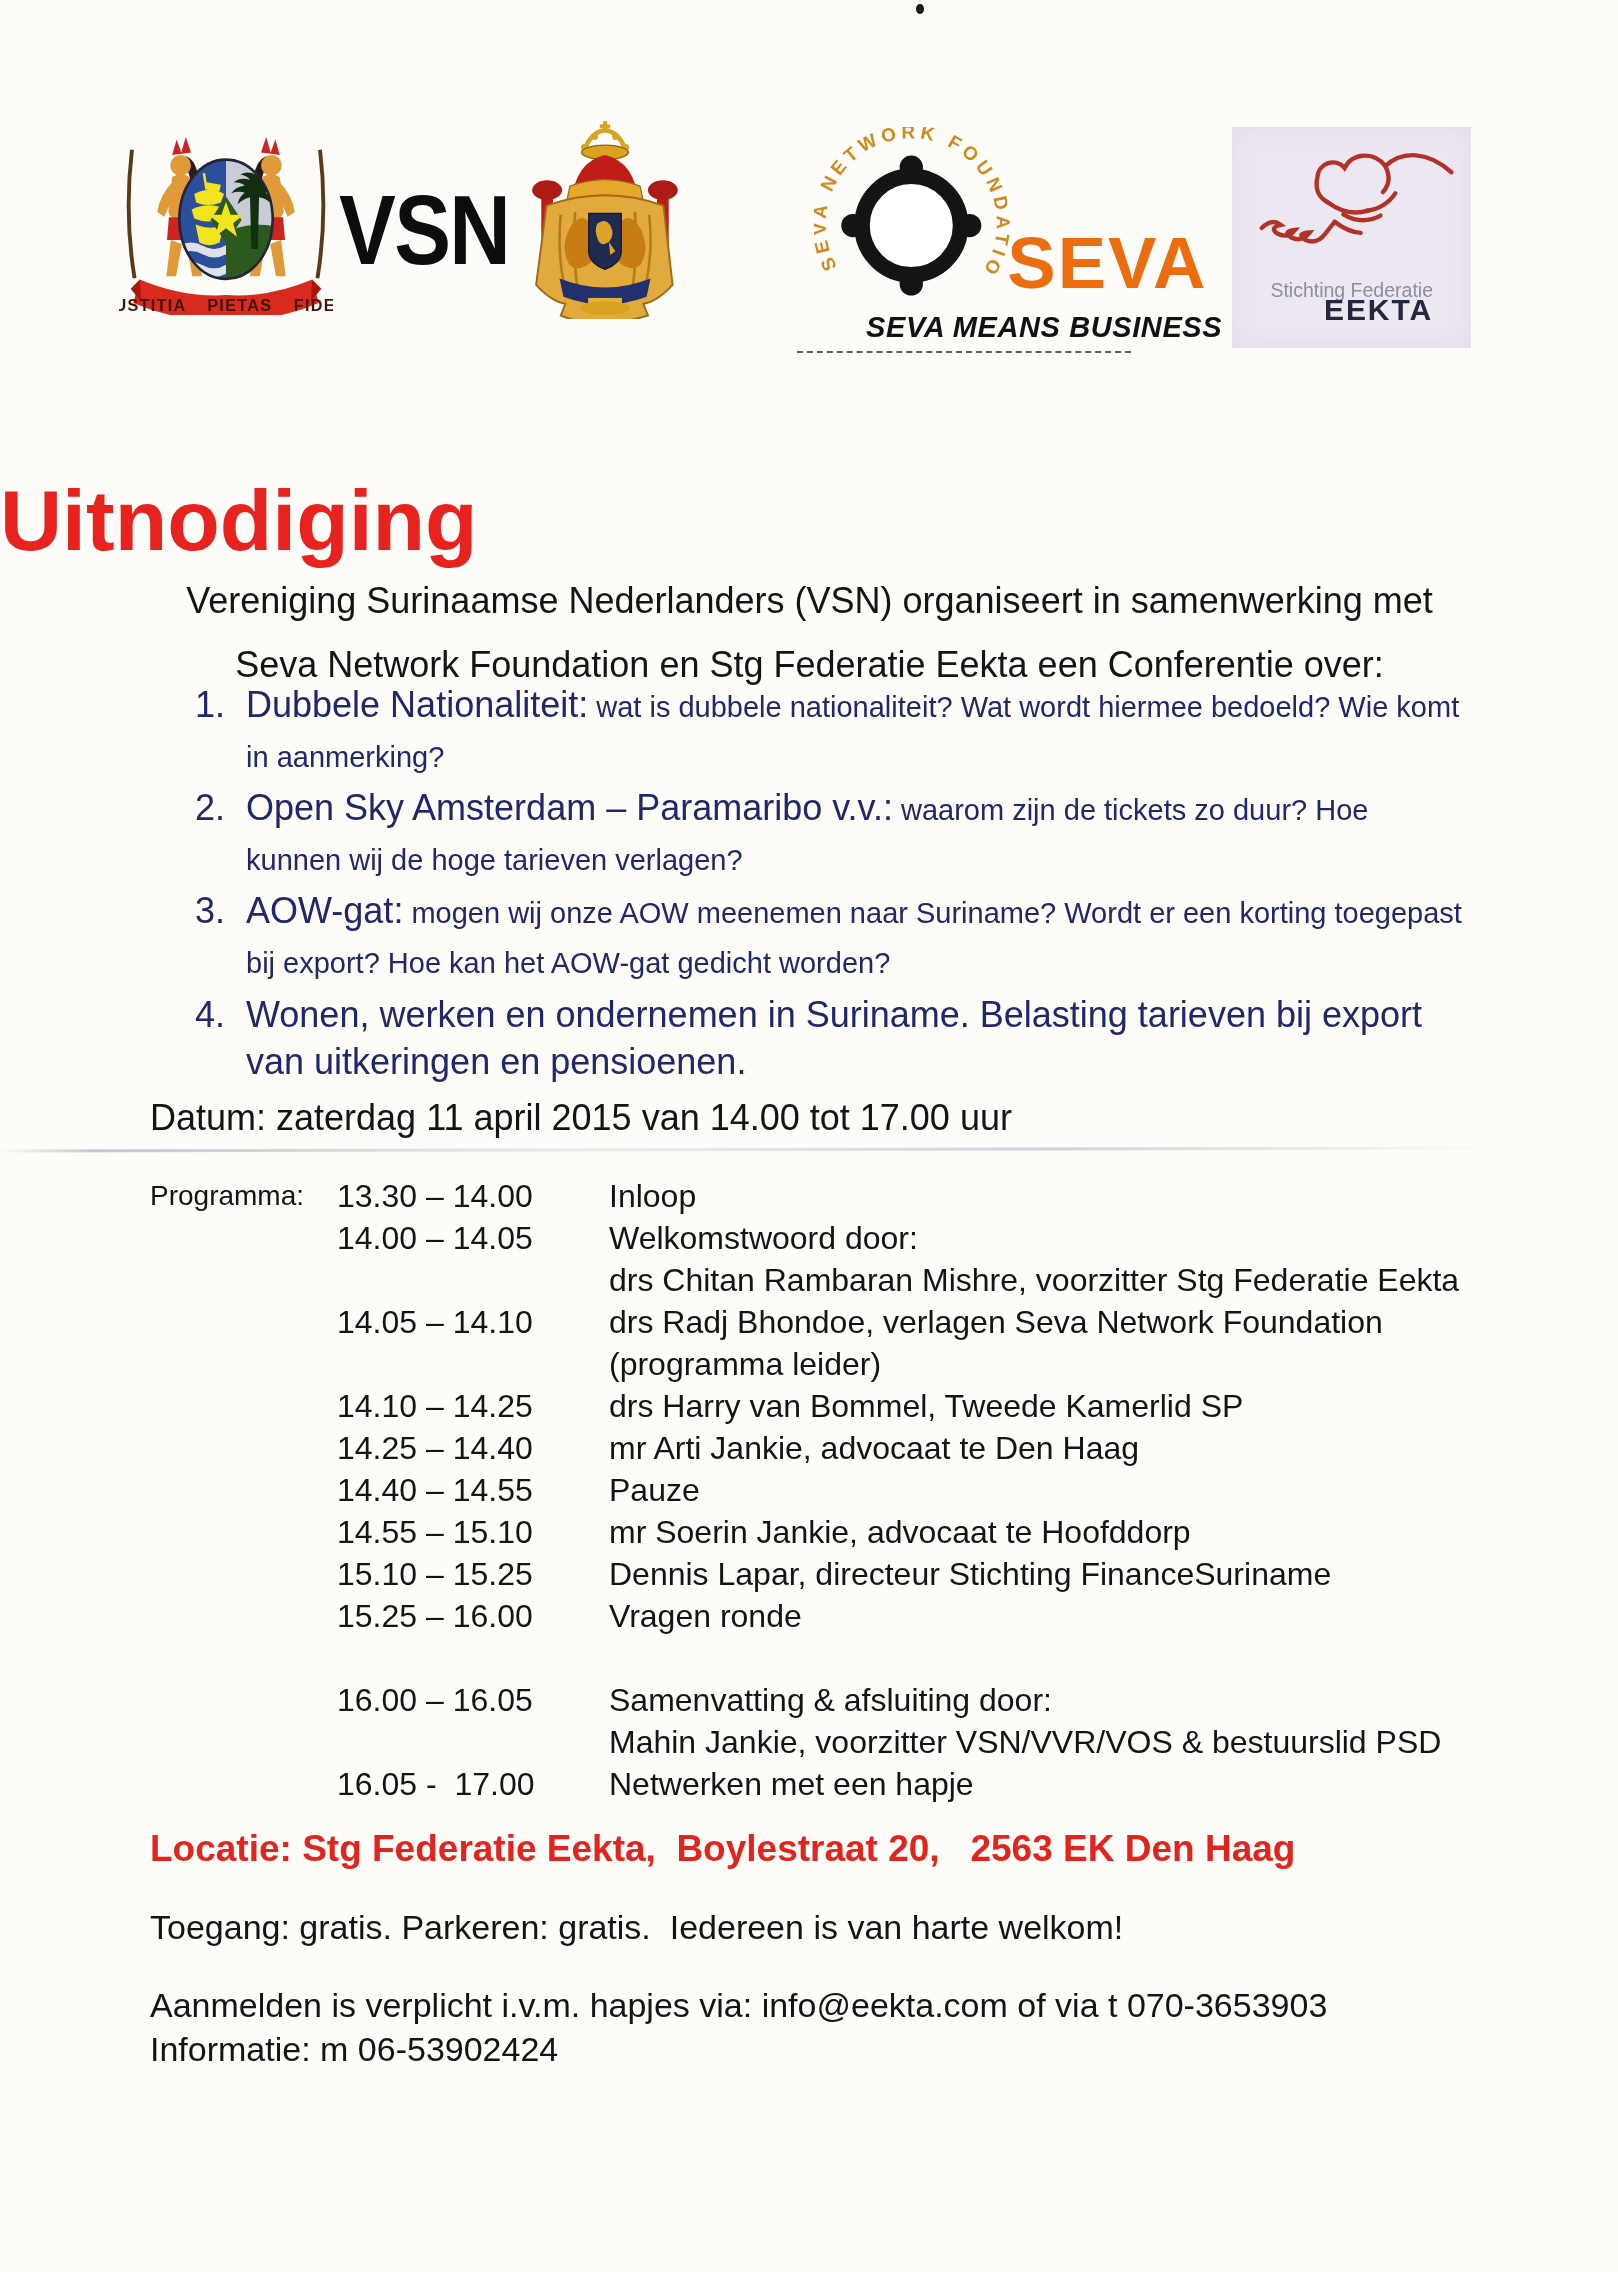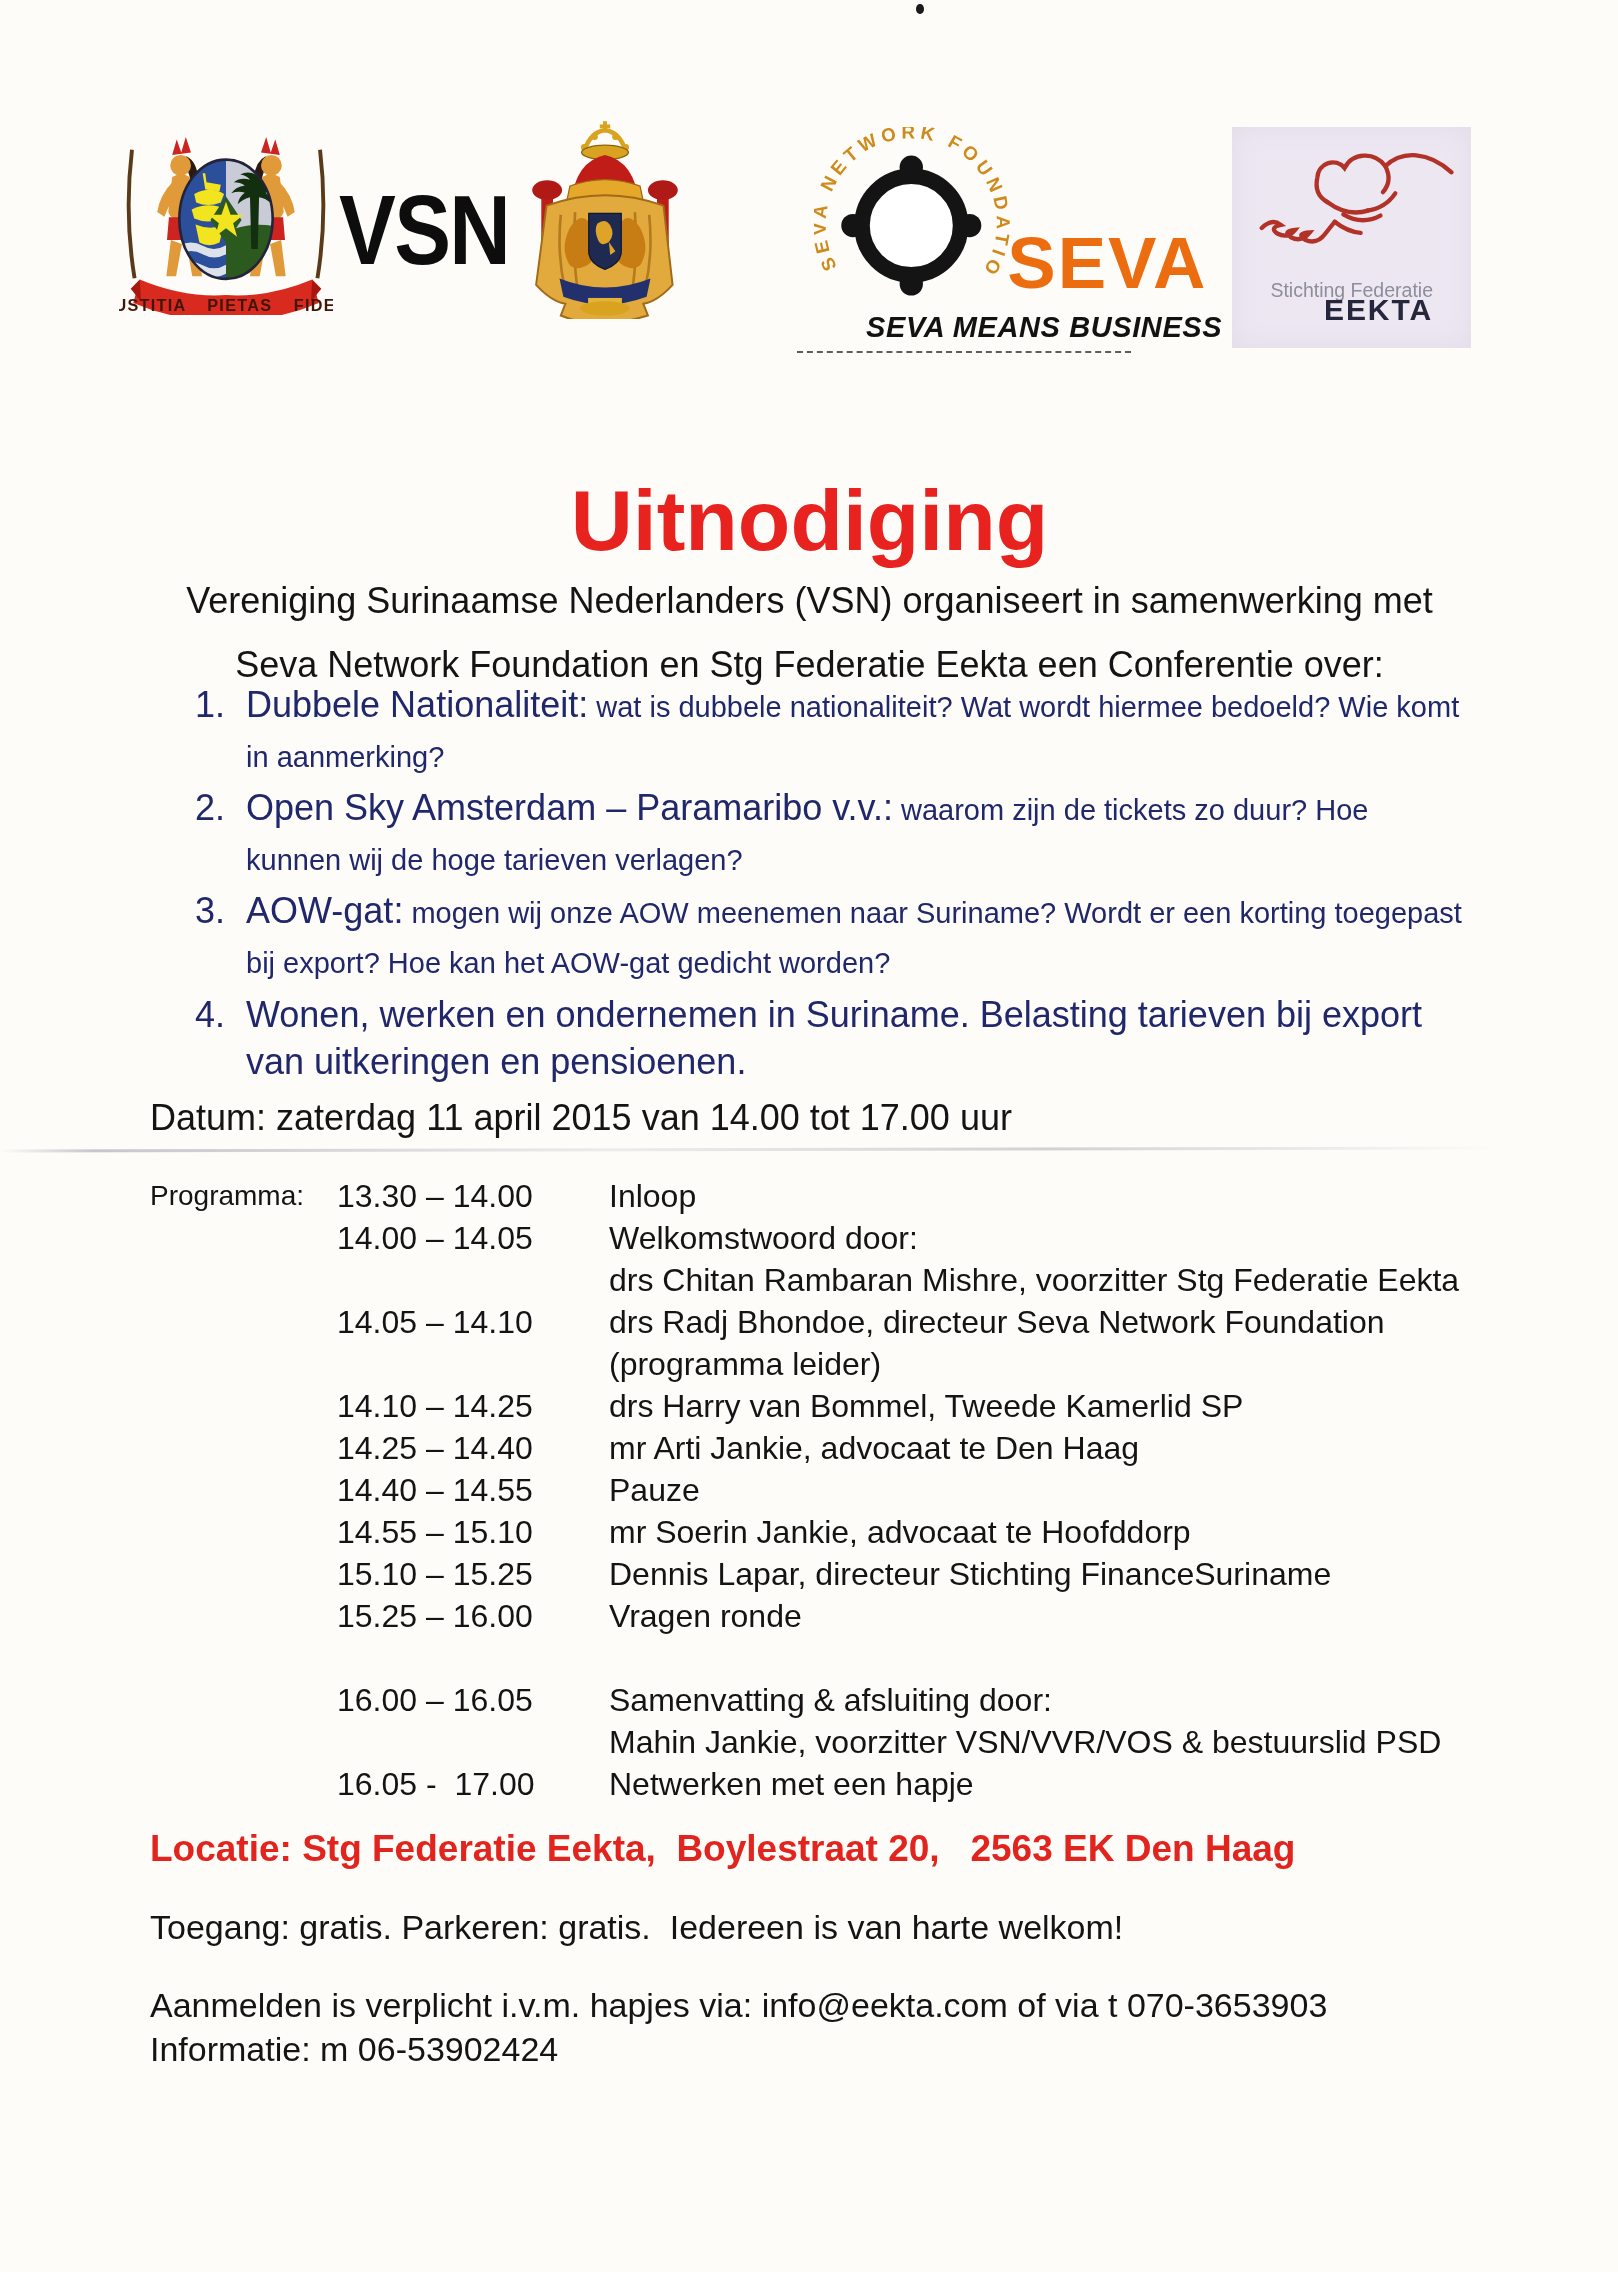--- a/index.html
+++ b/index.html
@@ -16,21 +16,21 @@
   .seva-tagline{position:absolute;left:52px;top:184px;width:292px;text-align:center;
        font-size:29px;font-weight:bold;font-style:italic;letter-spacing:0.6px;color:#121212;white-space:nowrap;}
   .seva-dash{position:absolute;left:-17.5px;top:224px;width:334px;border-top:2.6px dashed #5d5d5d;}
   .eekta-block{position:absolute;left:1232px;top:127px;width:239px;height:221px;
        background:#ece7f1;box-shadow:inset 0 0 26px #e2dbea;}
   .eekta-hand{position:absolute;left:6.5px;top:6.5px;width:226px;height:136px;}
   .eekta-l1{position:absolute;left:0;top:144px;width:201px;text-align:right;font-size:19.5px;color:#8d8d9c;margin-top:8px;}
   .eekta-l2{position:absolute;left:0;top:166px;width:201px;text-align:right;font-size:30px;
        font-weight:bold;letter-spacing:1.9px;color:#26263c;}
   
-  .title{position:absolute;left:0;top:415px;width:100%;text-align:center;font-size:86px;
+  .title{position:absolute;left:0;top:415px;width:100%;text-align:left;font-size:86px;
        font-weight:bold;color:#e8221f;line-height:1.1;}
   .intro{position:absolute;left:0;top:569px;width:100%;text-align:center;font-size:36px;
        line-height:64px;color:#141414;}
   .topics{position:absolute;left:195px;top:681px;width:1304px;color:#20276b;}
   .topic{display:flex;line-height:47px;margin-bottom:3.2px;}
   .topic-num{width:51px;flex:none;font-size:36px;}
   .topic-body{flex:1;font-size:36px;white-space:pre-wrap;}
   .topic-rest{font-size:29px;}
   .datum{position:absolute;left:150px;top:1097px;font-size:36px;color:#141414;}
   .crease{position:absolute;left:0;top:1148px;width:1544px;height:2.6px;transform:rotate(-.12deg);
@@ -222,21 +222,21 @@
     <div class="prog-row">
       <span class="prog-time">14.00 – 14.05</span>
       <span><span>Welkomstwoord door:</span><b></b><span></span></span>
     </div>
     <div class="prog-row">
       <span class="prog-time"></span>
       <span><span>drs </span><b>Chitan Rambaran Mishre</b><span>, voorzitter Stg Federatie Eekta</span></span>
     </div>
     <div class="prog-row">
       <span class="prog-time">14.05 – 14.10</span>
-      <span><span>drs </span><b>Radj Bhondoe</b><span>, directeur Seva Network Foundation</span></span>
+      <span><span>drs </span><b>Radj Bhondoe</b><span>, verlagen Seva Network Foundation</span></span>
     </div>
     <div class="prog-row">
       <span class="prog-time"></span>
       <span><span>(programma leider)</span><b></b><span></span></span>
     </div>
     <div class="prog-row">
       <span class="prog-time">14.10 – 14.25</span>
       <span><span>drs </span><b>Harry van Bommel</b><span>, Tweede Kamerlid SP</span></span>
     </div>
     <div class="prog-row">

